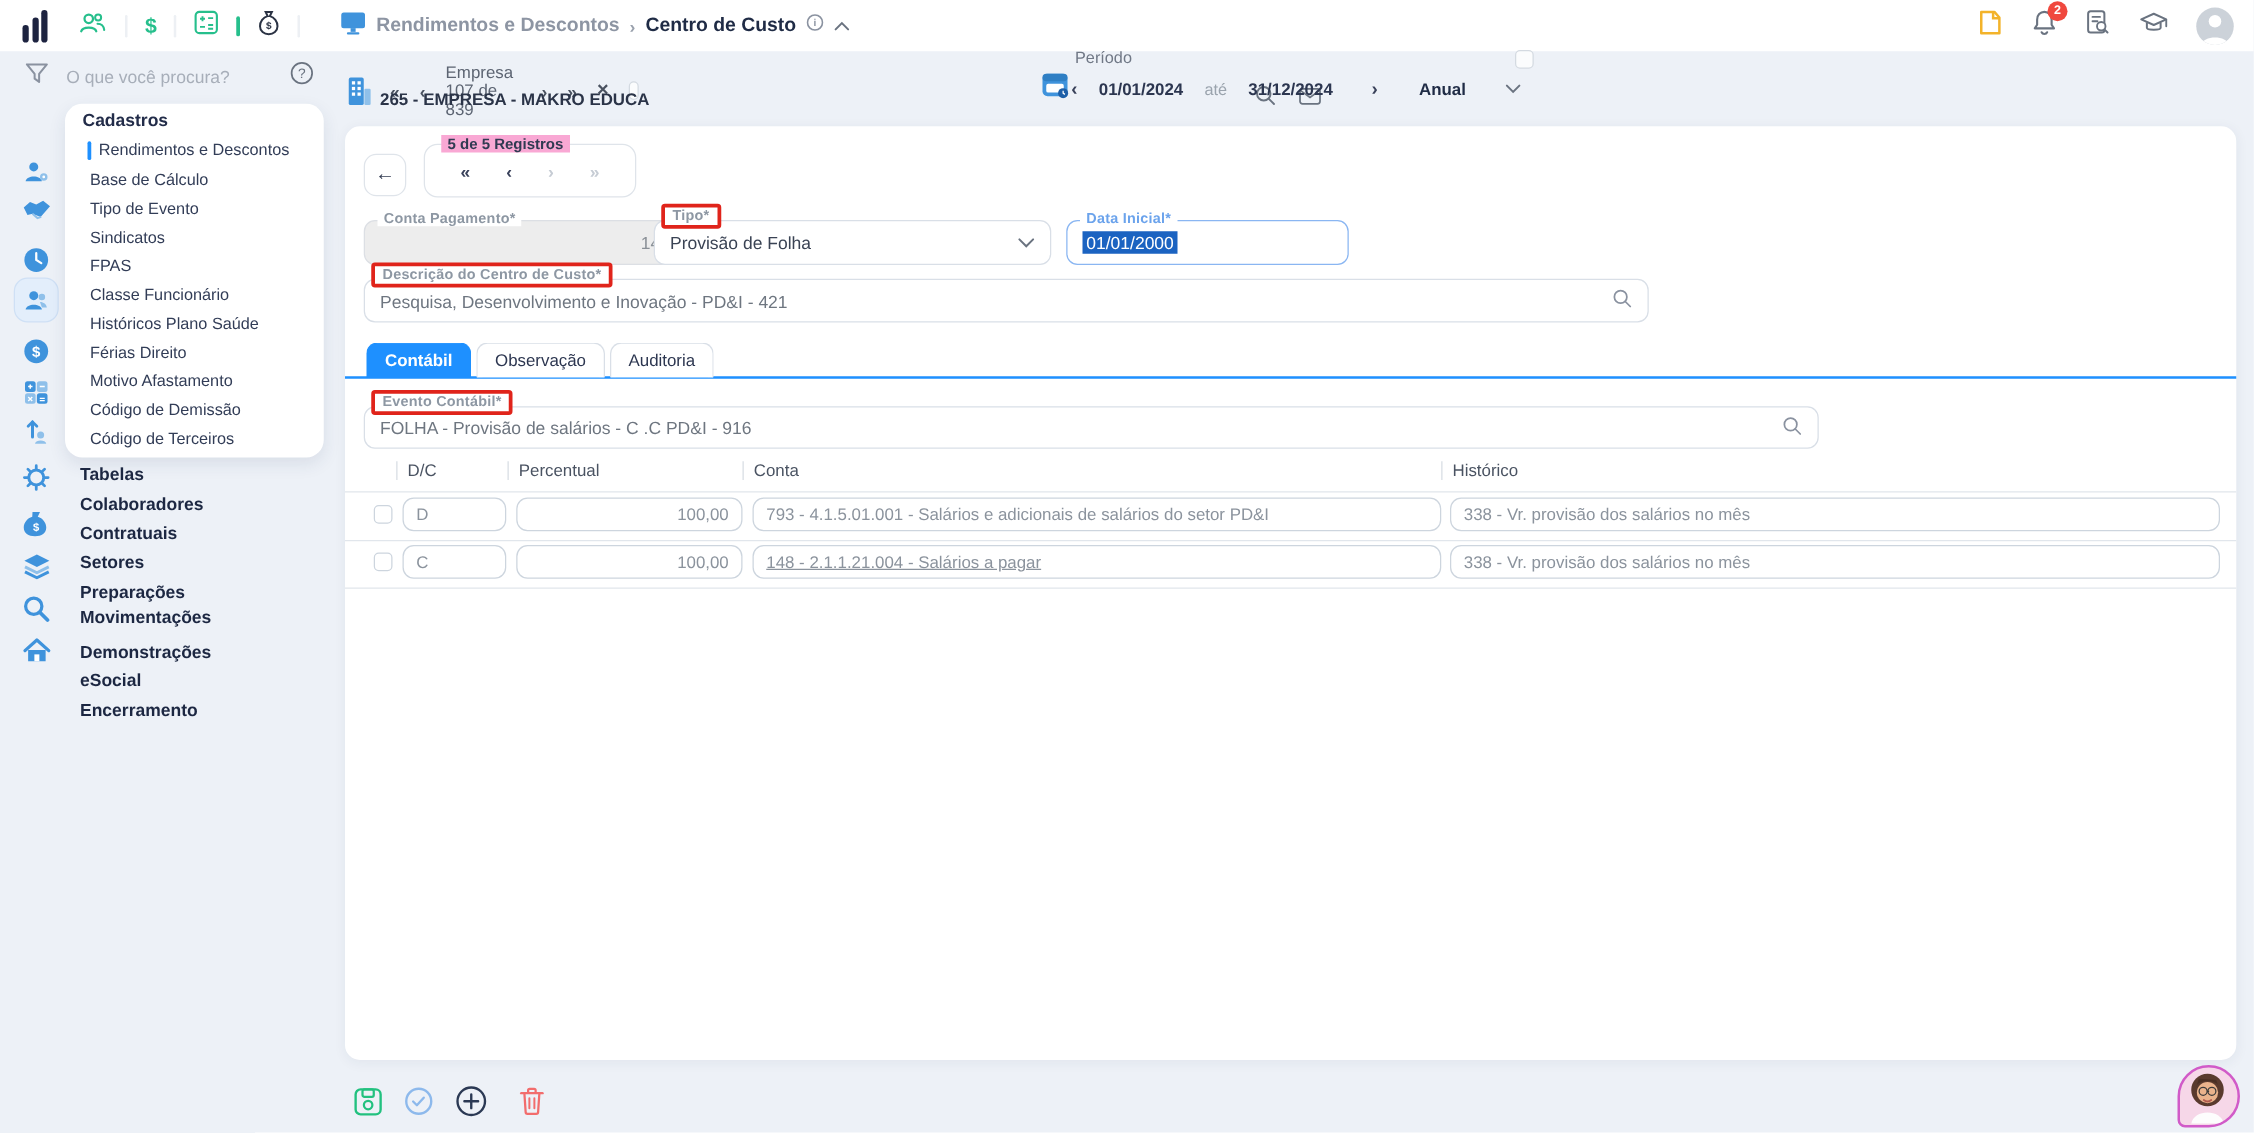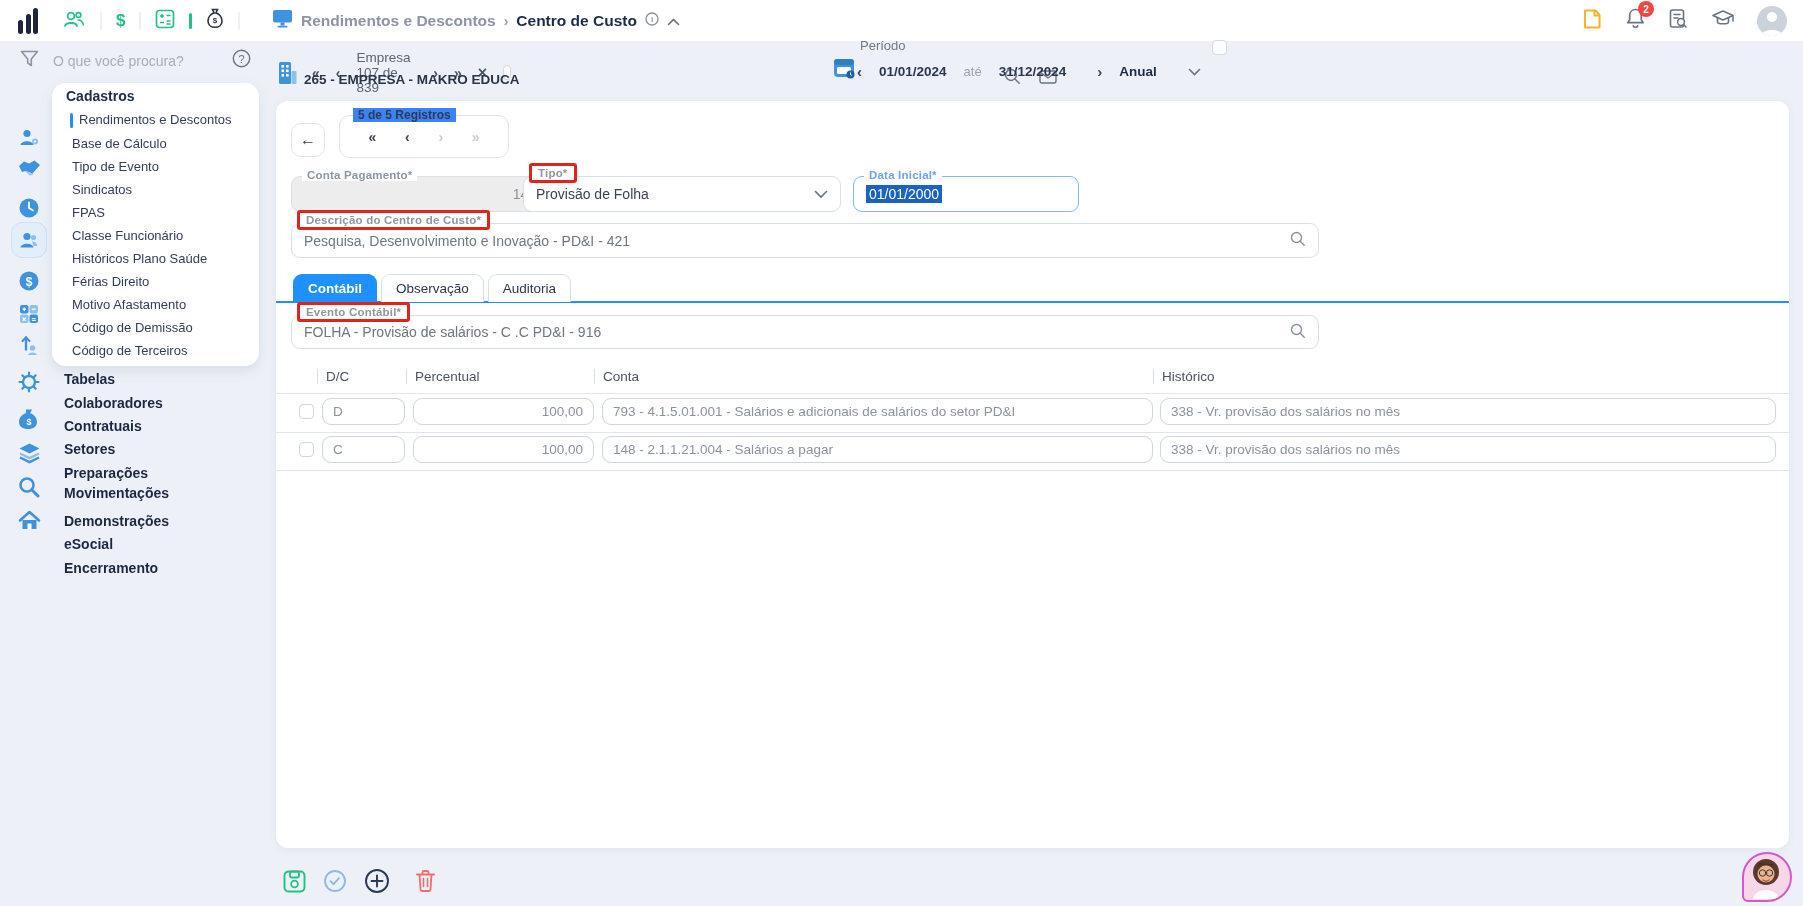--- a/index.html
+++ b/index.html
@@ -31,40 +31,40 @@
   .cn-arrows .nav-glyph { font-weight:700; cursor:default; }
   .cn-title { font-size:13.5px; color:#5c6472; }
   .cn-name { position:absolute; left:26px; top:24px; font-size:13.5px; font-weight:700; color:#2b3448; white-space:nowrap; }
   .cbox { width:15px; height:15px; border:1.5px solid #d4dae1; border-radius:4px; background:#fbfcfd; }
   .cn-icons { position:absolute; left:726px; top:20px; display:flex; gap:18px; align-items:center; }
   .period { position:absolute; left:833px; top:38px; }
   .period-label { position:absolute; left:27px; top:0; font-size:13px; color:#707886; }
   .period-row { position:absolute; left:24px; top:24px; display:flex; align-items:center; gap:17px; white-space:nowrap; }
   .period-date { font-size:13.5px; font-weight:700; color:#2c3650; }
   .period-until { font-size:13px; color:#9aa3ad; }
-  .period-mode { font-size:13.5px; font-weight:700; color:#1f2b45; margin-left:0; }
+  .period-mode { font-size:13.5px; font-weight:700; color:#1f2b45; margin-left:16px; }
   .period-arrow { font-size:15px; color:#39415a; font-weight:700; }
   .period-cb { position:absolute; left:379px; top:2px; }
 
   
   .iconstrip { position:absolute; left:0; top:41px; width:50px; bottom:0; }
   .sicon { position:absolute; left:18px; width:22px; height:22px; }
   .sicon-active-bg { position:absolute; left:11px; top:181px; width:36px; height:36px; background:#e3eefb; border:1px solid #cfe0f5; border-radius:11px; }
   .menu-panel { position:absolute; left:52px; top:83px; width:207px; height:283px; background:#fff; border-radius:14px; box-shadow:0 5px 14px rgba(40,60,100,.10); }
   .menu-header { position:absolute; left:66px; top:88px; font-size:14px; font-weight:700; color:#222c49; }
   .submenu-item { position:absolute; left:79px; font-size:13px; color:#323d57; white-space:nowrap; }
   .submenu-item.active { font-weight:500; }
   .active-bar { position:absolute; left:70px; width:3px; height:15px; background:#1e90ff; border-radius:2px; }
   .section-item { position:absolute; left:64px; font-size:14px; font-weight:700; color:#1c2742; white-space:nowrap; }
 
   
   .card { position:absolute; left:276px; top:101px; width:1513px; height:747px; background:#fff; border-radius:12px; box-shadow:0 2px 10px rgba(30,50,90,.06); }
   .backbtn { position:absolute; left:15px; top:22px; width:34px; height:34px; border:1px solid #dfe4ea; border-radius:10px; background:#fff; display:flex; align-items:center; justify-content:center; font-size:16px; color:#333c52; }
   .recnav { position:absolute; left:63px; top:14px; width:170px; height:43px; border:1px solid #dfe4ea; border-radius:11px; }
-  .recnav-legend { position:absolute; left:13px; top:-8px; background:#3b82f6; padding:0 5px; font-size:12px; font-weight:700; color:#303a52; white-space:nowrap; }
+  .recnav-legend { position:absolute; left:13px; top:-8px; background:#f9a8d4; padding:0 5px; font-size:12px; font-weight:700; color:#303a52; white-space:nowrap; }
   .recnav-arrows { position:absolute; left:0; top:0; width:100%; height:100%; display:flex; align-items:center; justify-content:space-around; padding:0 14px; font-size:14px; font-weight:700; }
   .rn-on { color:#39415a; } .rn-off { color:#c6ccd4; }
 
   .fieldbox { position:absolute; height:36px; border:1px solid #d9dfe7; border-radius:9px; background:#fff; display:flex; align-items:center; padding:0 12px; font-size:14px; color:#3a4354; }
   .fieldbox.gray { background:#ededed; border-color:#dcdfe4; color:#8a9097; justify-content:flex-end; }
   .fieldbox.focused { border:1.6px solid #8ab6f2; }
   .flabel { position:absolute; top:-8px; left:10px; background:#fff; padding:0 5px; font-size:11.5px; font-weight:700; color:#8d97a3; letter-spacing:.2px; white-space:nowrap; }
   .flabel.blue { color:#6ba3ec; }
   .flabel.red-annot { border:3px solid #e0241b; border-radius:3px; top:-14px; left:5px; padding:1px 6px; }
   .sel-text { background:#1b63c1; color:#fff; padding:1px 3px; font-weight:500; }
@@ -435,21 +435,21 @@
       </span>
     </div>
 
     <div class="tabline"></div>
     <div class="tabs">
       <div class="tab active">Contábil</div>
       <div class="tab">Observação</div>
       <div class="tab">Auditoria</div>
     </div>
 
-    <div class="fieldbox" style="left:15px;top:214px;width:1028px;height:34px;">
+    <div class="fieldbox" style="left:15px;top:224px;width:1164px;height:34px;">
       <span class="flabel red-annot">Evento Contábil*</span>
       <span class="muted-val">FOLHA - Provisão de salários - C .C PD&amp;I - 916</span>
       <span class="searchglyph">
         <svg width="16" height="16" viewBox="0 0 16 16">
             <circle cx="6.5" cy="6.5" r="5" fill="none" stroke="#8a92a0" stroke-width="1.4"></circle>
             <path d="M10.2 10.2l4 4" stroke="#8a92a0" stroke-width="1.4" stroke-linecap="round"></path>
           </svg>
       </span>
     </div>
 
@@ -479,21 +479,21 @@
     <div class="hr" style="top:331px"></div>
 
     <div>
       <span class="cb2" style="left:23px;top:341px;"></span>
       <div class="cellbox" style="left:46px;top:335px;width:83px;">
           <span>C</span>
         </div>
       <div class="cellbox num" style="left:137px;top:335px;width:181px;">
           <span>100,00</span>
         </div>
-      <div class="cellbox" style="left:326px;top:335px;width:551px;">
+      <div class="cellbox" style="left:326px;top:335px;width:551px;text-decoration:underline;">
           <span>148 - 2.1.1.21.004 - Salários a pagar</span>
         </div>
       <div class="cellbox" style="left:884px;top:335px;width:616px;">
           <span>338 - Vr. provisão dos salários no mês</span>
         </div>
     </div>
     <div class="hr" style="top:369px"></div>
   </div>
 
   <div class="actions">

